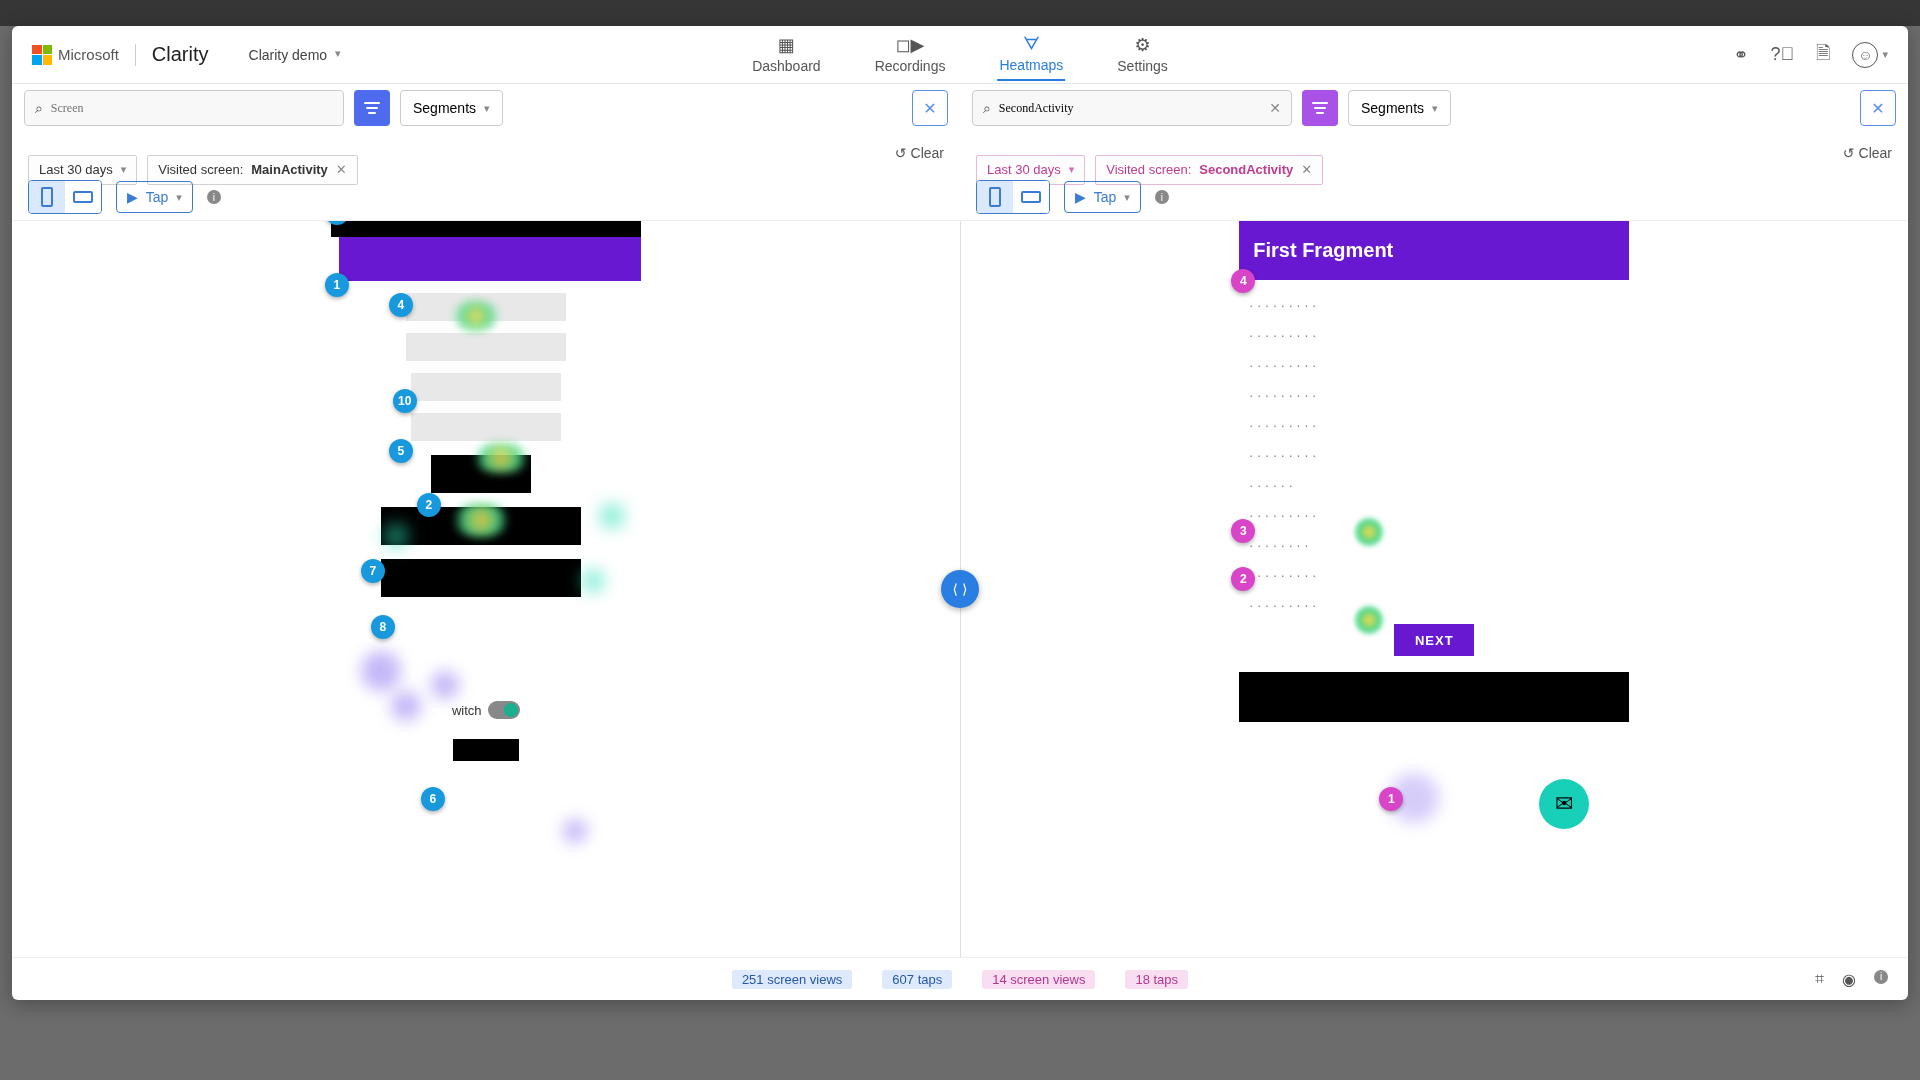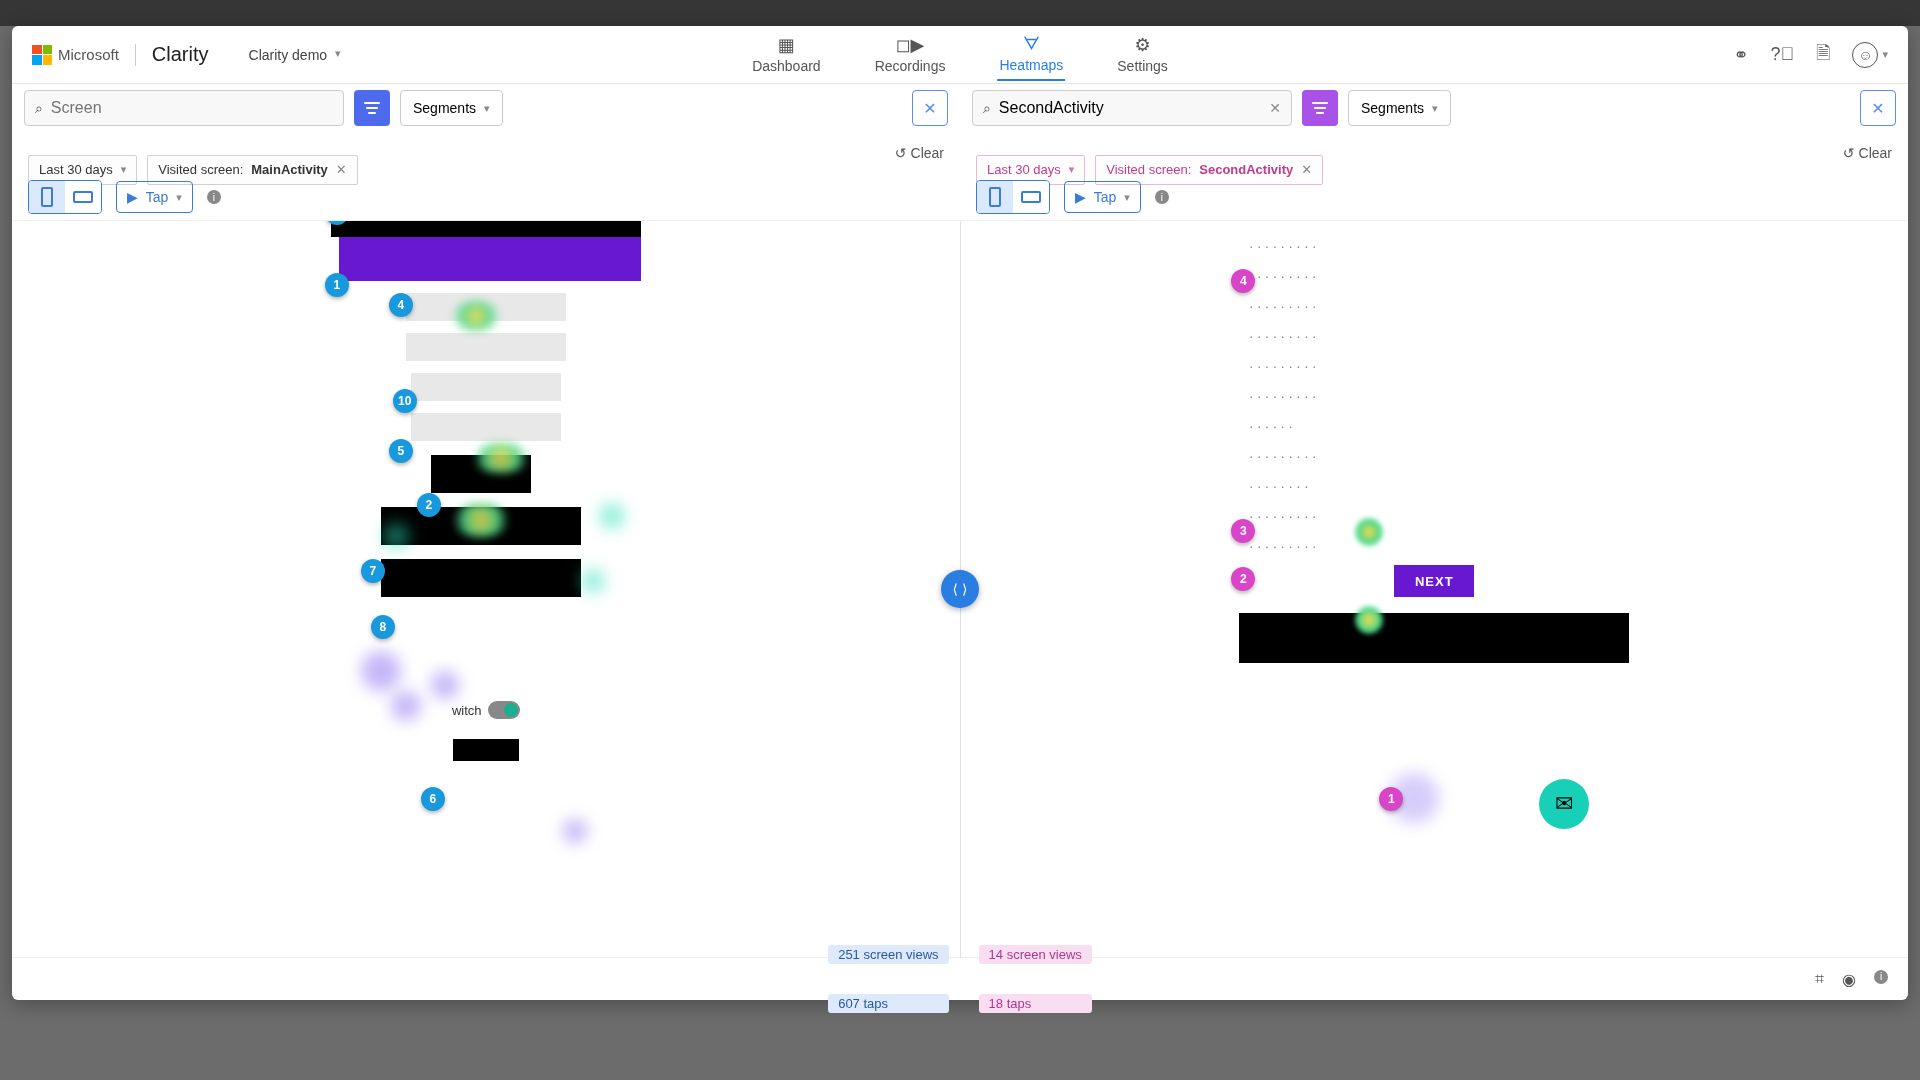--- a/index.html
+++ b/index.html
@@ -24,21 +24,21 @@
 .nav-item.active { color:#2a7de1; border-bottom:2px solid #2a7de1; }
 .nav-icon { font-size:18px; }
 .header-right { margin-left:auto; display:flex; gap:22px; align-items:center; color:#555; }
 .header-right .icon { font-size:18px; cursor:pointer; }
 .avatar-dd { display:flex; align-items:center; gap:4px; }
 .avatar-circle { width:26px; height:26px; border:1.5px solid #555; border-radius:50%; display:flex; align-items:center; justify-content:center; font-size:14px; }
 
 
 .filter-row { height: 48px; display:flex; align-items:center; gap:10px; padding:0 12px; }
 .search-box { flex:1; max-width:320px; height:36px; border:1px solid #ccc; border-radius:4px; background:#f8f8f8; display:flex; align-items:center; padding:0 10px; color:#555; font-size:14px; gap:8px; }
-.search-box input { border:none; background:transparent; outline:none; flex:1; font-size:16px; }
+.search-box input { border:none; background:transparent; outline:none; flex:1; font-size:12px;font-family:Liberation Serif, serif; }
 .filter-icon-btn { width:36px; height:36px; background:#4f6bed; border-radius:4px; display:flex; align-items:center; justify-content:center; cursor:pointer; }
 .lines { display:flex; flex-direction:column; gap:3px; align-items:center; }
 .lines span { height:2px; background:#fff; border-radius:1px; }
 .lines span:nth-child(1){width:16px;} .lines span:nth-child(2){width:12px;} .lines span:nth-child(3){width:8px;}
 .filter-icon-btn.purple { background:#a852e8; }
 .segments-btn { height:36px; border:1px solid #ccc; border-radius:4px; padding:0 12px; display:flex; align-items:center; gap:8px; font-size:14px; cursor:pointer; }
 .close-x { margin-left:auto; width:36px; height:36px; border:1px solid #5b8def; border-radius:4px; display:flex; align-items:center; justify-content:center; color:#5b8def; cursor:pointer; font-size:16px; }
 
 
 .chip-row { height:42px; display:flex; align-items:center; padding:0 16px; gap:10px; }
@@ -84,21 +84,21 @@
 .dots-row { color:#888; letter-spacing:4px; font-size:14px; margin:14px 10px; }
 .purple-header { background:#6818d0; padding:18px 14px; color:#fff; font-size:20px; font-weight:600; }
 .next-btn { width:80px; height:32px; background:#6818d0; color:#fff; font-size:13px; font-weight:700; display:flex; align-items:center; justify-content:center; margin:0 auto 0; letter-spacing:1px; }
 .fab { position:absolute; width:50px; height:50px; border-radius:50%; background:#18d0b8; display:flex; align-items:center; justify-content:center; color:#000; font-size:22px; }
 .switch-row { display:flex; align-items:center; gap:6px; justify-content:center; font-size:13px; color:#333;text-align:center; }
 .switch { width:32px; height:18px; background:#888; border-radius:10px; position:relative; }
 .switch::after { content:''; position:absolute; right:2px; top:2px; width:14px; height:14px; border-radius:50%; background:#1aaf8f; }
 
 
 .footer { height:42px; display:flex; align-items:center; justify-content:center; gap:30px; position:relative; }
-.stat-group { display:flex; gap:30px;flex-direction:column; }
+.stat-group { display:flex; gap:30px; }
 .stat-chip { font-size:13px; padding:2px 10px; border-radius:3px; }
 .stat-chip.blue { background:#dee9fb; color:#2458a8; }
 .stat-chip.pink { background:#f8def0; color:#b03690; }
 .footer-right { position:absolute; right:20px; display:flex; gap:18px; color:#555; font-size:16px; }
 
 .upper-rows { display:flex; }
 .upper-col { flex:1; display:flex; flex-direction:column; }
 </style>
 </head>
 <body>
@@ -302,20 +302,21 @@
         <div class="black-box" style="width:66px;margin:20px auto 0;height:22px"></div>
         <div class="glow violet" style="top:608px;left:232px;width:24px;height:24px"></div>
       </div>
     </div>
 
     <div class="pane-divider"></div>
     <div class="compare-handle">⟨ ⟩</div>
 
     <div class="pane">
       <div class="mock-screen" style="width:390px">
+        <div class="purple-header"><span>First Fragment</span></div>
         <div class="marker pink" style="top:48px;left:-8px">4</div>
         <div class="dots-row">.........</div>
         <div class="dots-row">.........</div>
         <div class="dots-row">.........</div>
         <div class="dots-row">.........</div>
         <div class="dots-row">.........</div>
         <div class="dots-row">.........</div>
         <div class="marker pink" style="top:298px;left:-8px">3</div>
         <div class="glow heat" style="top:296px;left:115px;width:30px;height:30px;filter:blur(2px);opacity:1"></div>
         <div class="dots-row">......</div>

